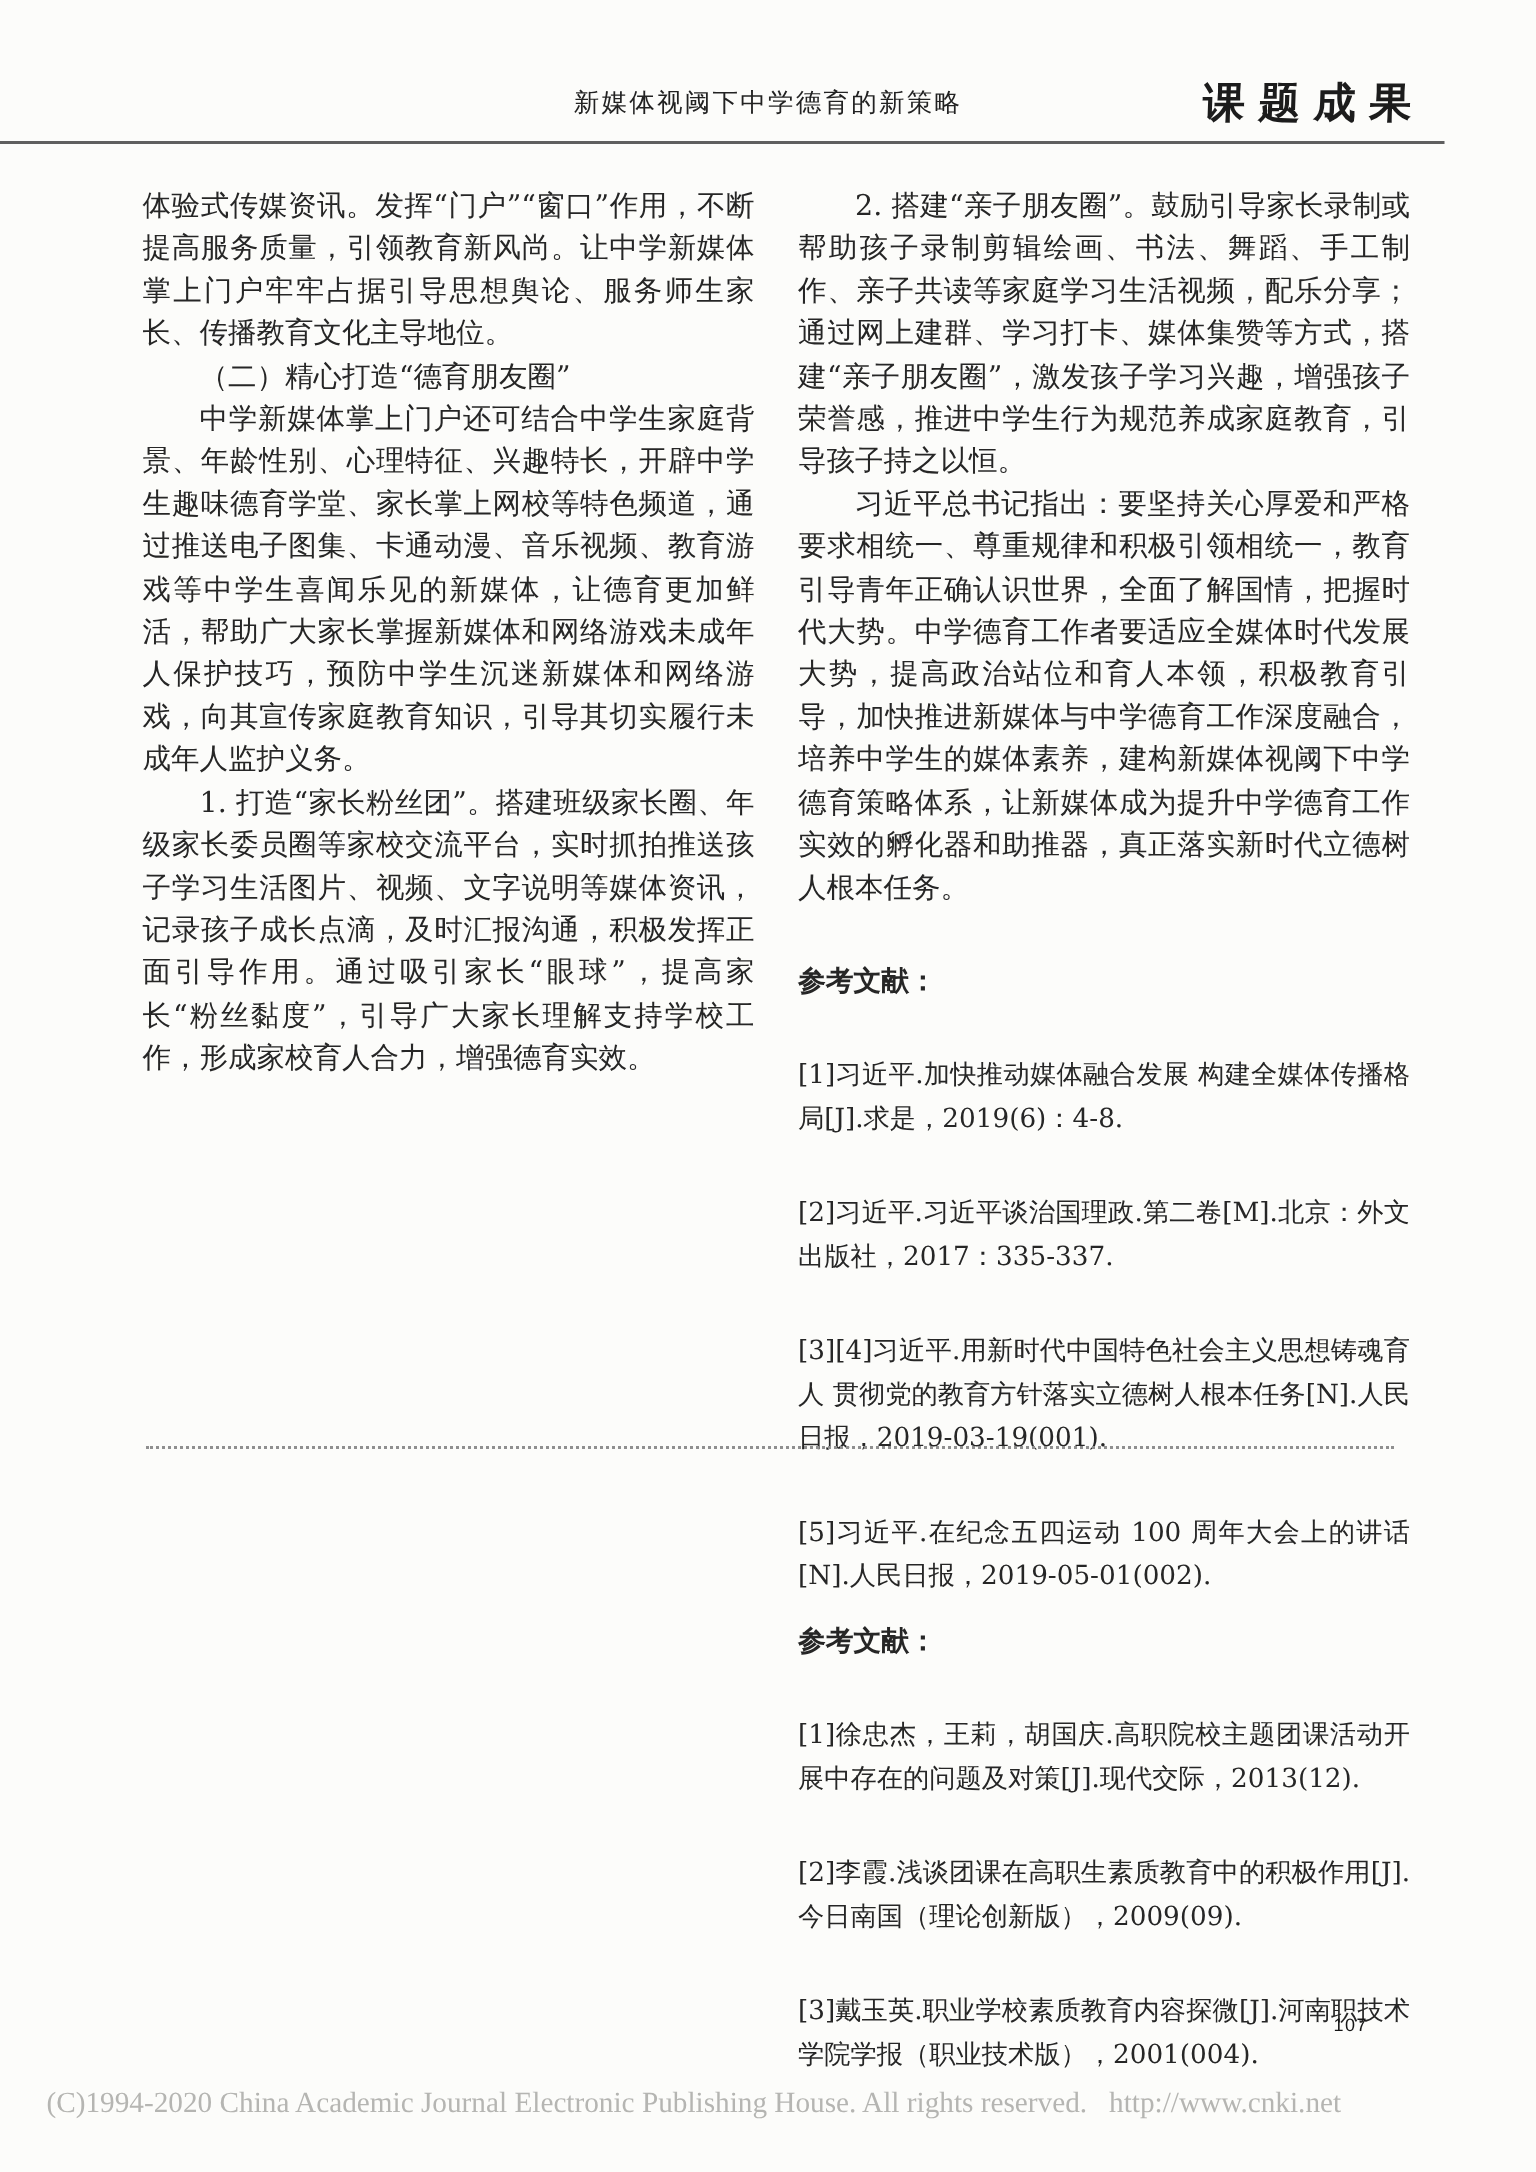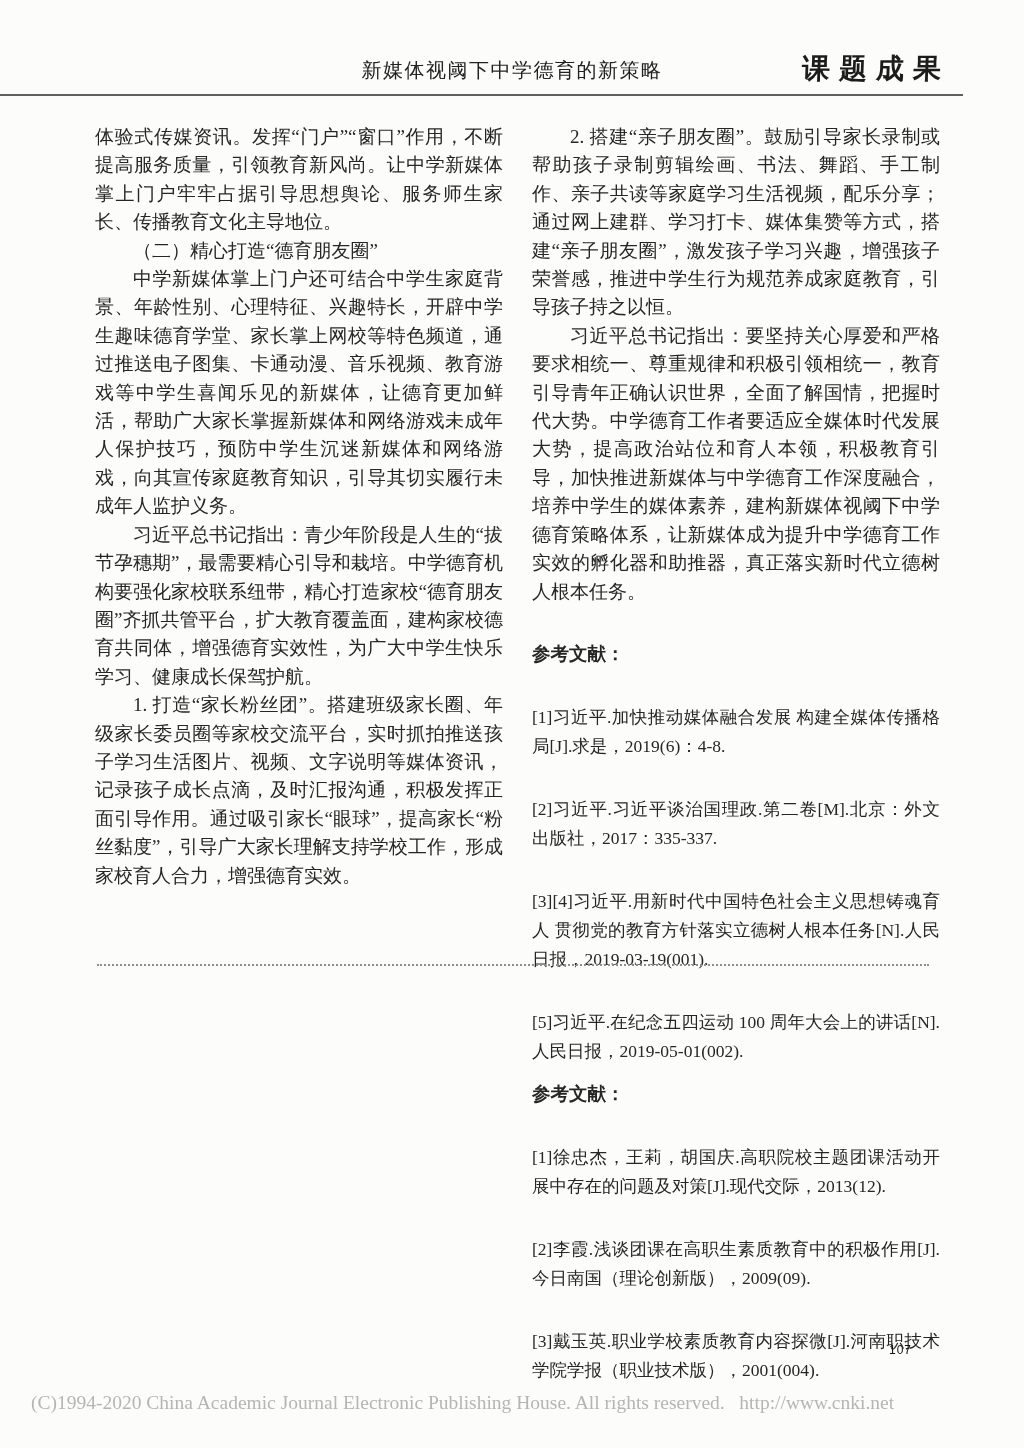--- a/index.html
+++ b/index.html
@@ -9,40 +9,40 @@
     margin:0 auto;
     background:#fcfcfa;
     font-family:"DejaVu Serif","Liberation Serif",serif;
     color:#262626;
     overflow:hidden;
   }
   
   .running-title {
     position:absolute; top:57px; left:0; width:1024px;
     text-align:center;
-    font-size:20px; letter-spacing:1.5px; color:#222;
+    font-size:17px; letter-spacing:1.5px; color:#222;
   }
   .brand {
     position:absolute; top:50px; right:74px;
     font-size:28px; font-weight:bold; letter-spacing:9px;
     color:#1c1c1c;
     transform:skewX(-2deg);
   }
   .header-rule {
     position:absolute; top:94px; left:0;
     width:963px; height:2px; background:#5f5f5f;
   }
   
   .col {
     position:absolute; width:408px;
     font-size:19px; line-height:28.4px;
     text-align:justify; text-justify:inter-character;
     word-break:break-all;
   }
-  .col p { margin:0; text-indent:2em;font-family:Liberation Serif, serif; }
+  .col p { margin:0; text-indent:2em; }
   .col p.noindent { text-indent:0; }
   .top-left  { left:95px;  top:123px; }
   .top-right { left:532px; top:123px; }
   .refs { margin-top:15px; font-size:17.5px; line-height:29px; }
   .refs p { text-indent:0;margin-top:34px; }
   .refs-title { font-weight:bold; font-size:18.5px; }
   
   .divider {
     position:absolute; top:964px; left:97px; width:832px;
     border-top:2px dotted #8f8f8f; height:0;
@@ -68,21 +68,20 @@
 <div class="page">
 
   <div class="running-title">新媒体视阈下中学德育的新策略</div>
   <div class="brand">课题成果</div>
   <div class="header-rule"></div>
 
   <div class="col top-left">
     <p class="noindent">体验式传媒资讯。发挥“门户”“窗口”作用，不断提高服务质量，引领教育新风尚。让中学新媒体掌上门户牢牢占据引导思想舆论、服务师生家长、传播教育文化主导地位。</p>
     <p>（二）精心打造“德育朋友圈”</p>
     <p>中学新媒体掌上门户还可结合中学生家庭背景、年龄性别、心理特征、兴趣特长，开辟中学生趣味德育学堂、家长掌上网校等特色频道，通过推送电子图集、卡通动漫、音乐视频、教育游戏等中学生喜闻乐见的新媒体，让德育更加鲜活，帮助广大家长掌握新媒体和网络游戏未成年人保护技巧，预防中学生沉迷新媒体和网络游戏，向其宣传家庭教育知识，引导其切实履行未成年人监护义务。</p>
-    <p>习近平总书记指出：青少年阶段是人生的“拔节孕穗期”，最需要精心引导和栽培。中学德育机构要强化家校联系纽带，精心打造家校“德育朋友圈”齐抓共管平台，扩大教育覆盖面，建构家校德育共同体，增强德育实效性，为广大中学生快乐学习、健康成长保驾护航。</p>
     <p>1. 打造“家长粉丝团”。搭建班级家长圈、年级家长委员圈等家校交流平台，实时抓拍推送孩子学习生活图片、视频、文字说明等媒体资讯，记录孩子成长点滴，及时汇报沟通，积极发挥正面引导作用。通过吸引家长“眼球”，提高家长“粉丝黏度”，引导广大家长理解支持学校工作，形成家校育人合力，增强德育实效。</p>
   </div>
 
   <div class="col top-right">
     <p>2. 搭建“亲子朋友圈”。鼓励引导家长录制或帮助孩子录制剪辑绘画、书法、舞蹈、手工制作、亲子共读等家庭学习生活视频，配乐分享；通过网上建群、学习打卡、媒体集赞等方式，搭建“亲子朋友圈”，激发孩子学习兴趣，增强孩子荣誉感，推进中学生行为规范养成家庭教育，引导孩子持之以恒。</p>
     <p>习近平总书记指出：要坚持关心厚爱和严格要求相统一、尊重规律和积极引领相统一，教育引导青年正确认识世界，全面了解国情，把握时代大势。中学德育工作者要适应全媒体时代发展大势，提高政治站位和育人本领，积极教育引导，加快推进新媒体与中学德育工作深度融合，培养中学生的媒体素养，建构新媒体视阈下中学德育策略体系，让新媒体成为提升中学德育工作实效的孵化器和助推器，真正落实新时代立德树人根本任务。</p>
     <div class="refs">
       <p class="refs-title">参考文献：</p>
       <p>[1]习近平.加快推动媒体融合发展 构建全媒体传播格局[J].求是，2019(6)：4-8.</p>
       <p>[2]习近平.习近平谈治国理政.第二卷[M].北京：外文出版社，2017：335-337.</p>

